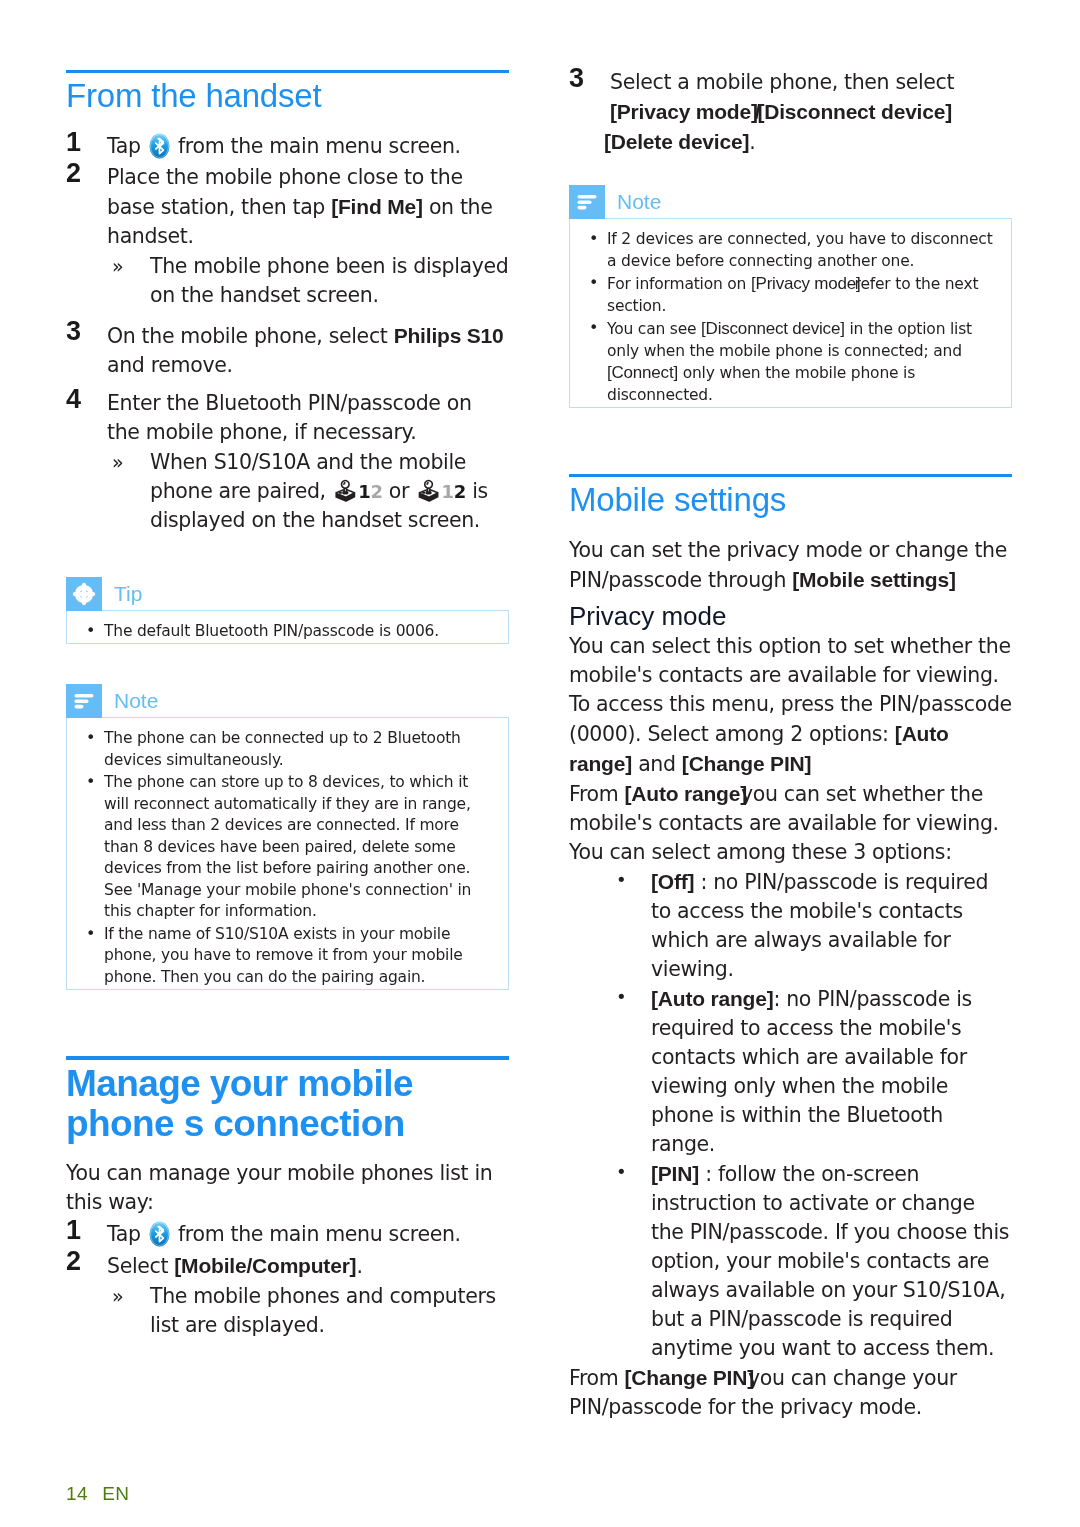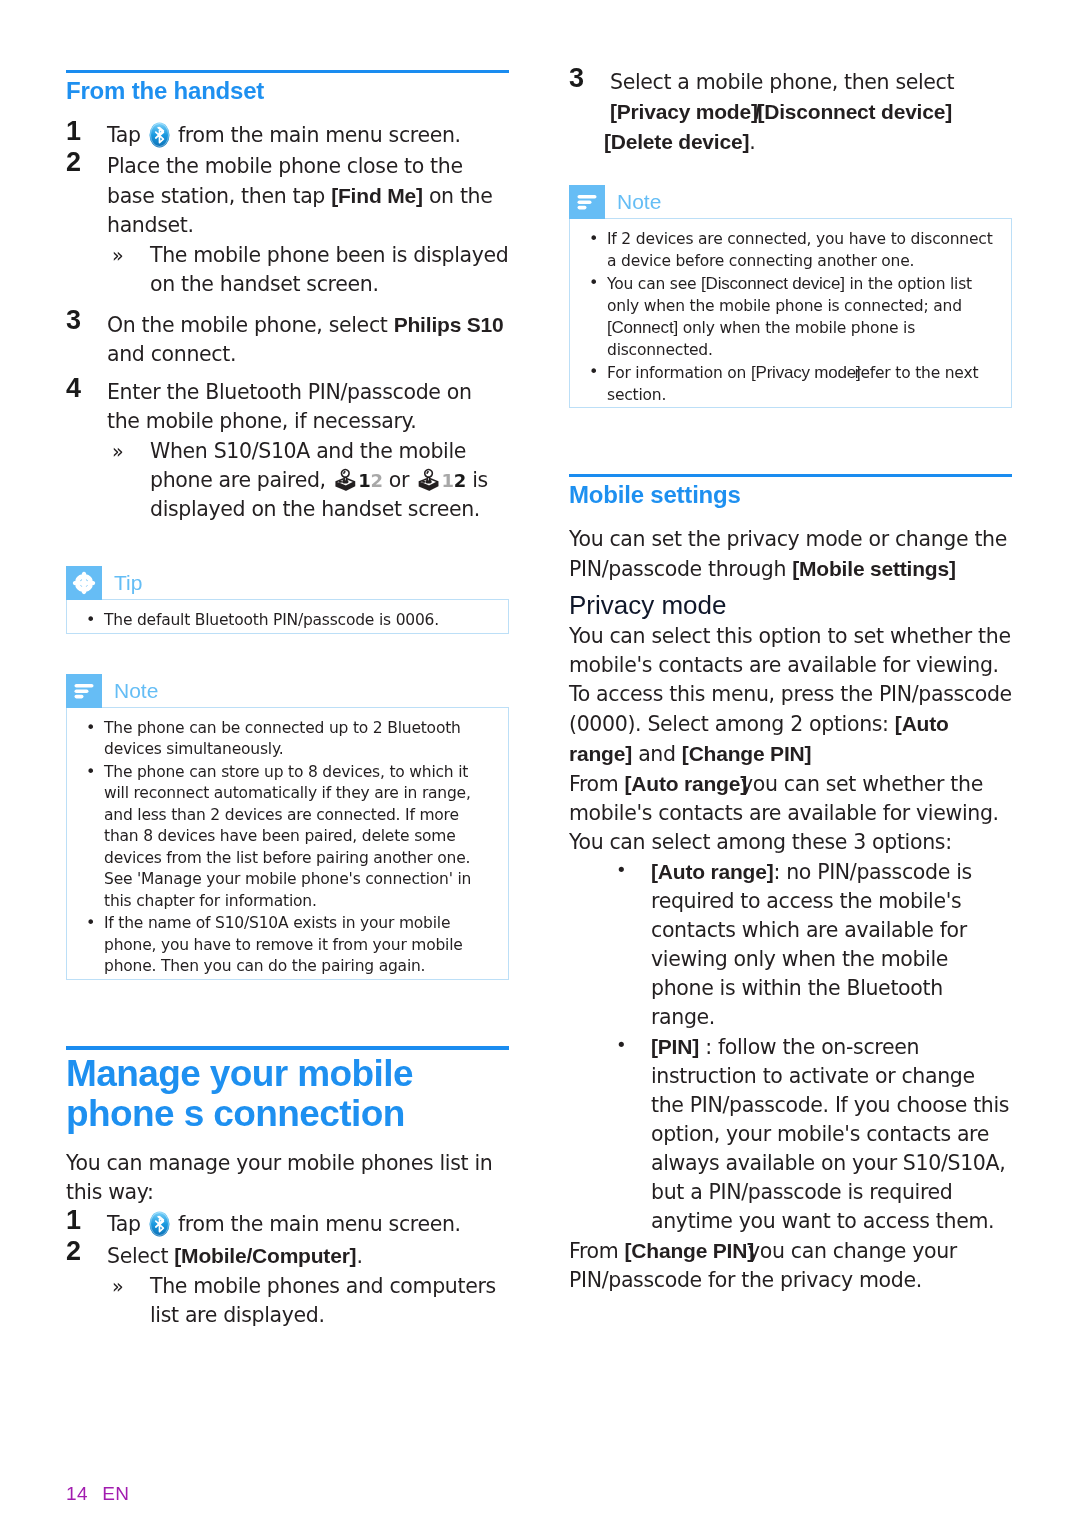--- a/index.html
+++ b/index.html
@@ -29,22 +29,22 @@
 
   
   .h1-rule {
     border-top: 3px solid #1a8cf0;
     margin: 0 0 4px 0;
     width: 100%;
   }
   h1.sec {
     font-family: "Liberation Sans", sans-serif;
     color: #1e90f0;
-    font-size: 24px;
-    font-weight: bold;
+    font-size: 33px;
+    font-weight: normal;
     margin: 0 0 16px 0;
     line-height: 1.18;
     letter-spacing: -0.2px;
   }
   h1.sec.big {
     font-size: 37px;
     font-weight: bold;
     line-height: 1.08;
     letter-spacing: -0.6px;
     margin-bottom: 15px;
@@ -206,21 +206,21 @@
     font-size: 18px;
   }
 
   
   .footer {
     position: absolute;
     left: 66px;
     bottom: 22px;
     font-family: "Liberation Sans", sans-serif;
     font-size: 19px;
-    color: #a21caf;
+    color: #4d7c0f;
     letter-spacing: 0.5px;
   }
   .footer .pg { margin-right: 14px; }
   .spacer-md { height: 26px; }
   .spacer-lg { height: 40px; }
 </style>
 </head>
 <body>
 
 <div class="page">
@@ -257,21 +257,21 @@
         <span>Place the mobile phone close to the base station, then tap</span>
         <span class="bracket">[Find Me]</span>
         <span>on the handset.</span>
         <div class="sub-arrow">The mobile phone been is displayed on the handset screen.</div>
       </li>
 
       <li style="margin-top:11px;">
         <span class="num">3</span>
         <span>On the mobile phone, select</span>
         <span class="bracket">Philips S10</span>
-        <span>and connect.</span>
+        <span>and remove.</span>
       </li>
 
       <li style="margin-top:9px;">
         <span class="num">4</span>
         <span>Enter the Bluetooth PIN/passcode on the mobile phone, if necessary.</span>
         <div class="sub-arrow">
           <span>When S10/S10A and the mobile phone are paired,</span>
           <span class="paired"><span class="bt-rune">🕹</span><span class="d-on">1</span><span class="d-off">2</span></span>
           <span>or</span>
           <span class="paired"><span class="bt-rune">🕹</span><span class="d-off">1</span><span class="d-on">2</span></span>
@@ -386,24 +386,24 @@
           </svg>
         </div>
         <div class="callout-title">Note</div>
       </div>
       <div class="callout-body">
         <ul class="cl">
           <li>
             <span>If 2 devices are connected, you have to disconnect a device before connecting another one.</span>
           </li>
           <li>
-            <span>You can see </span><span class="cl-bracket">[Disconnect device]</span><span> in the option list only when the mobile phone is connected; and </span><span class="cl-bracket">[Connect]</span><span> only when the mobile phone is disconnected.</span>
+            <span>For information on </span><span class="cl-bracket">[Privacy mode]</span><span class="overlap">refer to the next section.</span>
           </li>
           <li>
-            <span>For information on </span><span class="cl-bracket">[Privacy mode]</span><span class="overlap">refer to the next section.</span>
+            <span>You can see </span><span class="cl-bracket">[Disconnect device]</span><span> in the option list only when the mobile phone is connected; and </span><span class="cl-bracket">[Connect]</span><span> only when the mobile phone is disconnected.</span>
           </li>
         </ul>
       </div>
     </div>
 
     <div class="spacer-lg"></div>
     <div class="spacer-md"></div>
 
     <div class="h1-rule"></div>
     <h1 class="sec">Mobile settings</h1>
@@ -426,20 +426,23 @@
 
     <div class="body para">
       <span>From</span>
       <span class="bracket">[Auto range]</span><span class="overlap">you can set whether the mobile's contacts are available for viewing.</span>
     </div>
 
     <div class="body para">You can select among these 3 options:</div>
 
     <ul class="opts body">
       <li>
+        <span class="bracket">[Off]</span><span> : no PIN/passcode is required to access the mobile's contacts which are always available for viewing.</span>
+      </li>
+      <li>
         <span class="bracket">[Auto range]</span><span>: no PIN/passcode is required to access the mobile's contacts which are available for viewing only when the mobile phone is within the Bluetooth range.</span>
       </li>
       <li>
         <span class="bracket">[PIN]</span><span> : follow the on-screen instruction to activate or change the PIN/passcode. If you choose this option, your mobile's contacts are always available on your S10/S10A, but a PIN/passcode is required anytime you want to access them.</span>
       </li>
     </ul>
 
     <div class="body para">
       <span>From</span>
       <span class="bracket">[Change PIN]</span><span class="overlap">you can change your PIN/passcode for the privacy mode.</span>

